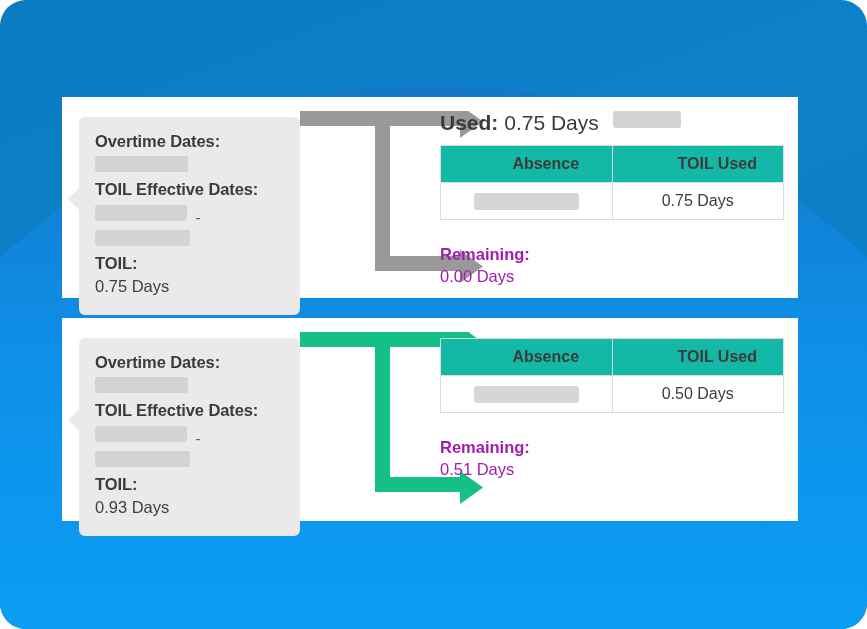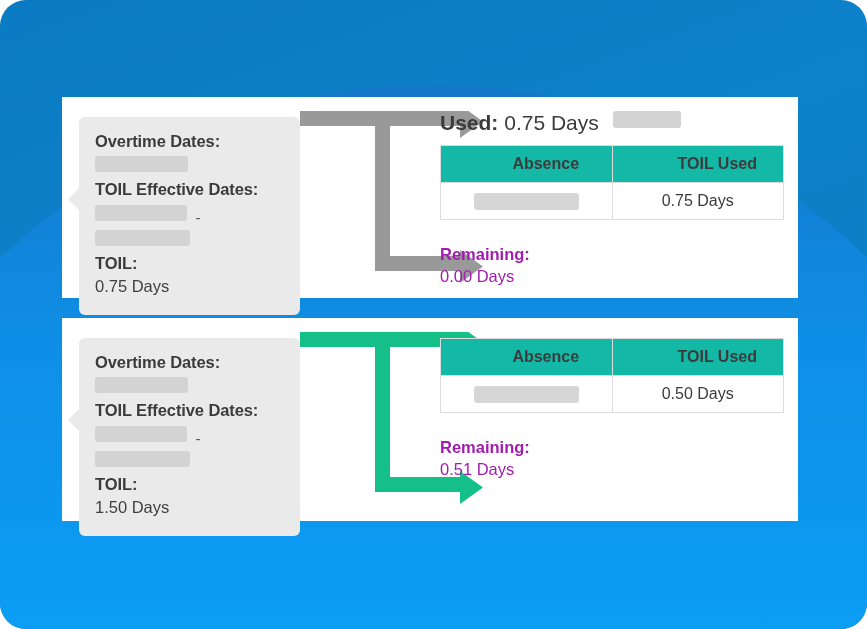--- a/index.html
+++ b/index.html
@@ -233,21 +233,21 @@
       </div>
 
       <div class="lbl">TOIL Effective Dates:</div>
       <div>
         <span class="redact r-w2"></span>
         <span class="dash">-</span>
         <span class="redact r-w3"></span>
       </div>
 
       <div class="lbl">TOIL:</div>
-      <div class="val">1.50 Days</div>
+      <div class="val">0.93 Days</div>
     </div>
 
     <div class="arrowwrap">
       <svg width="190" height="175" viewBox="0 0 190 175" xmlns="http://www.w3.org/2000/svg">
         <g fill="#15bf88">
           <rect x="0" y="0" width="90" height="15"></rect>
           <rect x="75" y="0" width="15" height="160"></rect>
           <rect x="75" y="0" width="90" height="15"></rect>
           <rect x="75" y="145" width="90" height="15"></rect>
           <polygon points="160,-6 160,27 183,10.5"></polygon>

